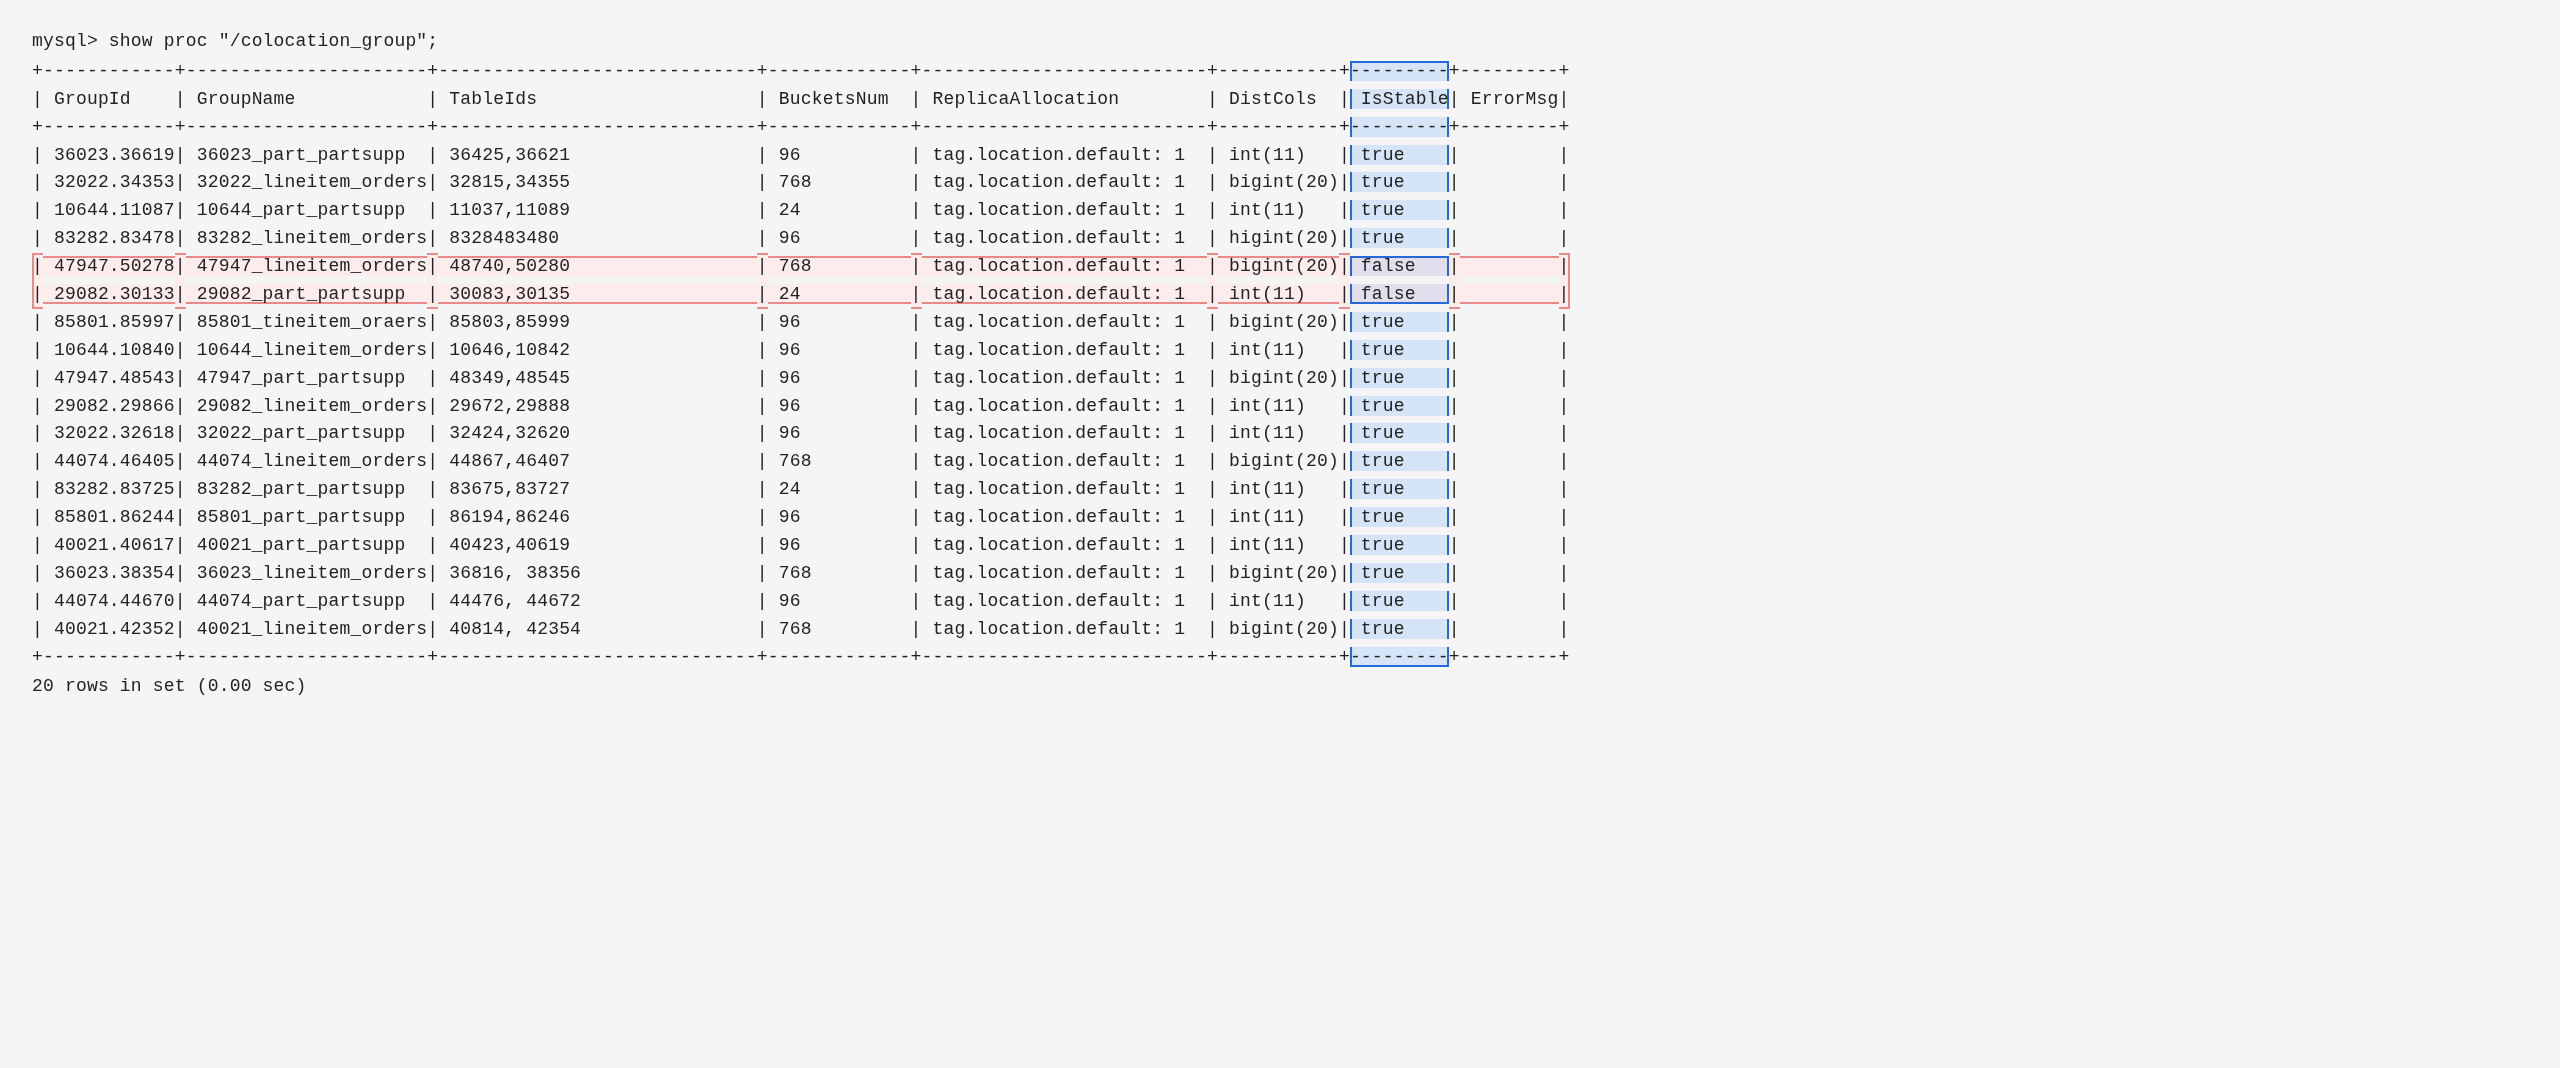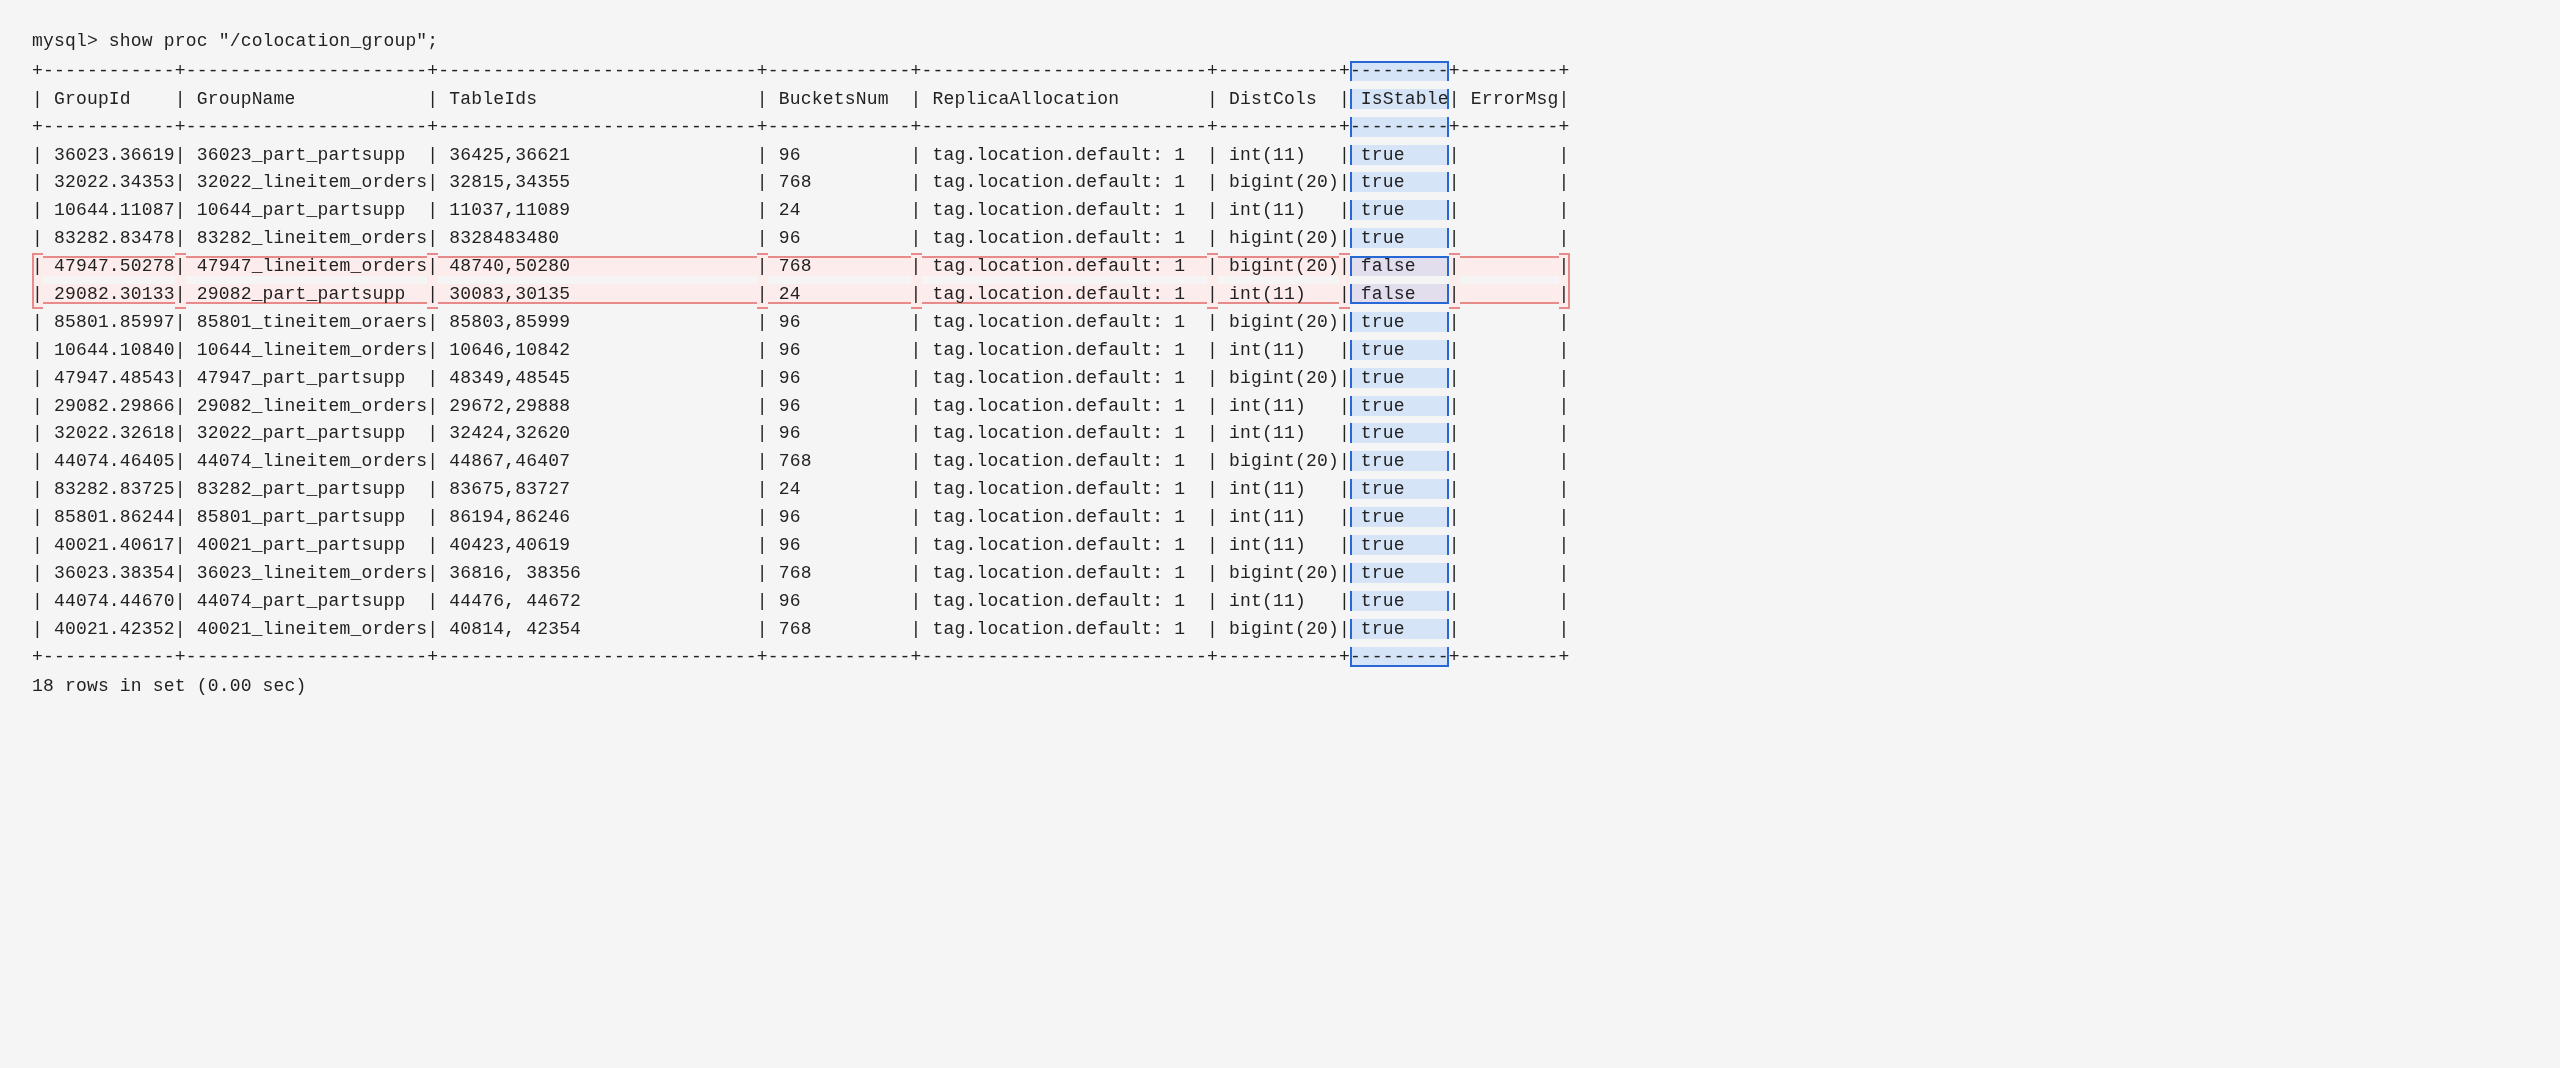--- a/index.html
+++ b/index.html
@@ -86,16 +86,16 @@
 <span class="row-wrap "><span class="pipe">|</span><span class=""> 44074.46405</span><span class="pipe">|</span><span class=""> 44074_lineitem_orders</span><span class="pipe">|</span><span class=""> 44867,46407                 </span><span class="pipe">|</span><span class=""> 768         </span><span class="pipe">|</span><span class=""> tag.location.default: 1  </span><span class="pipe">|</span><span class=""> bigint(20)</span><span class="pipe">|</span><span class="col-stable"> true    </span><span class="pipe">|</span><span class="">         </span><span class="pipe">|</span></span>
 <span class="row-wrap "><span class="pipe">|</span><span class=""> 83282.83725</span><span class="pipe">|</span><span class=""> 83282_part_partsupp  </span><span class="pipe">|</span><span class=""> 83675,83727                 </span><span class="pipe">|</span><span class=""> 24          </span><span class="pipe">|</span><span class=""> tag.location.default: 1  </span><span class="pipe">|</span><span class=""> int(11)   </span><span class="pipe">|</span><span class="col-stable"> true    </span><span class="pipe">|</span><span class="">         </span><span class="pipe">|</span></span>
 <span class="row-wrap "><span class="pipe">|</span><span class=""> 85801.86244</span><span class="pipe">|</span><span class=""> 85801_part_partsupp  </span><span class="pipe">|</span><span class=""> 86194,86246                 </span><span class="pipe">|</span><span class=""> 96          </span><span class="pipe">|</span><span class=""> tag.location.default: 1  </span><span class="pipe">|</span><span class=""> int(11)   </span><span class="pipe">|</span><span class="col-stable"> true    </span><span class="pipe">|</span><span class="">         </span><span class="pipe">|</span></span>
 <span class="row-wrap "><span class="pipe">|</span><span class=""> 40021.40617</span><span class="pipe">|</span><span class=""> 40021_part_partsupp  </span><span class="pipe">|</span><span class=""> 40423,40619                 </span><span class="pipe">|</span><span class=""> 96          </span><span class="pipe">|</span><span class=""> tag.location.default: 1  </span><span class="pipe">|</span><span class=""> int(11)   </span><span class="pipe">|</span><span class="col-stable"> true    </span><span class="pipe">|</span><span class="">         </span><span class="pipe">|</span></span>
 <span class="row-wrap "><span class="pipe">|</span><span class=""> 36023.38354</span><span class="pipe">|</span><span class=""> 36023_lineitem_orders</span><span class="pipe">|</span><span class=""> 36816, 38356                </span><span class="pipe">|</span><span class=""> 768         </span><span class="pipe">|</span><span class=""> tag.location.default: 1  </span><span class="pipe">|</span><span class=""> bigint(20)</span><span class="pipe">|</span><span class="col-stable"> true    </span><span class="pipe">|</span><span class="">         </span><span class="pipe">|</span></span>
 <span class="row-wrap "><span class="pipe">|</span><span class=""> 44074.44670</span><span class="pipe">|</span><span class=""> 44074_part_partsupp  </span><span class="pipe">|</span><span class=""> 44476, 44672                </span><span class="pipe">|</span><span class=""> 96          </span><span class="pipe">|</span><span class=""> tag.location.default: 1  </span><span class="pipe">|</span><span class=""> int(11)   </span><span class="pipe">|</span><span class="col-stable"> true    </span><span class="pipe">|</span><span class="">         </span><span class="pipe">|</span></span>
 <span class="row-wrap "><span class="pipe">|</span><span class=""> 40021.42352</span><span class="pipe">|</span><span class=""> 40021_lineitem_orders</span><span class="pipe">|</span><span class=""> 40814, 42354                </span><span class="pipe">|</span><span class=""> 768         </span><span class="pipe">|</span><span class=""> tag.location.default: 1  </span><span class="pipe">|</span><span class=""> bigint(20)</span><span class="pipe">|</span><span class="col-stable"> true    </span><span class="pipe">|</span><span class="">         </span><span class="pipe">|</span></span>
 <span>+</span><span class="">------------</span><span>+</span><span class="">----------------------</span><span>+</span><span class="">-----------------------------</span><span>+</span><span class="">-------------</span><span>+</span><span class="">--------------------------</span><span>+</span><span class="">-----------</span><span>+</span><span class="col-stable bottom-edge">---------</span><span>+</span><span class="">---------</span><span>+</span></pre>
 </div>
 
-<div class="footer-line">18 rows in set (0.00 sec)</div>
+<div class="footer-line">20 rows in set (0.00 sec)</div>
 
 
 
 
 </body></html>

